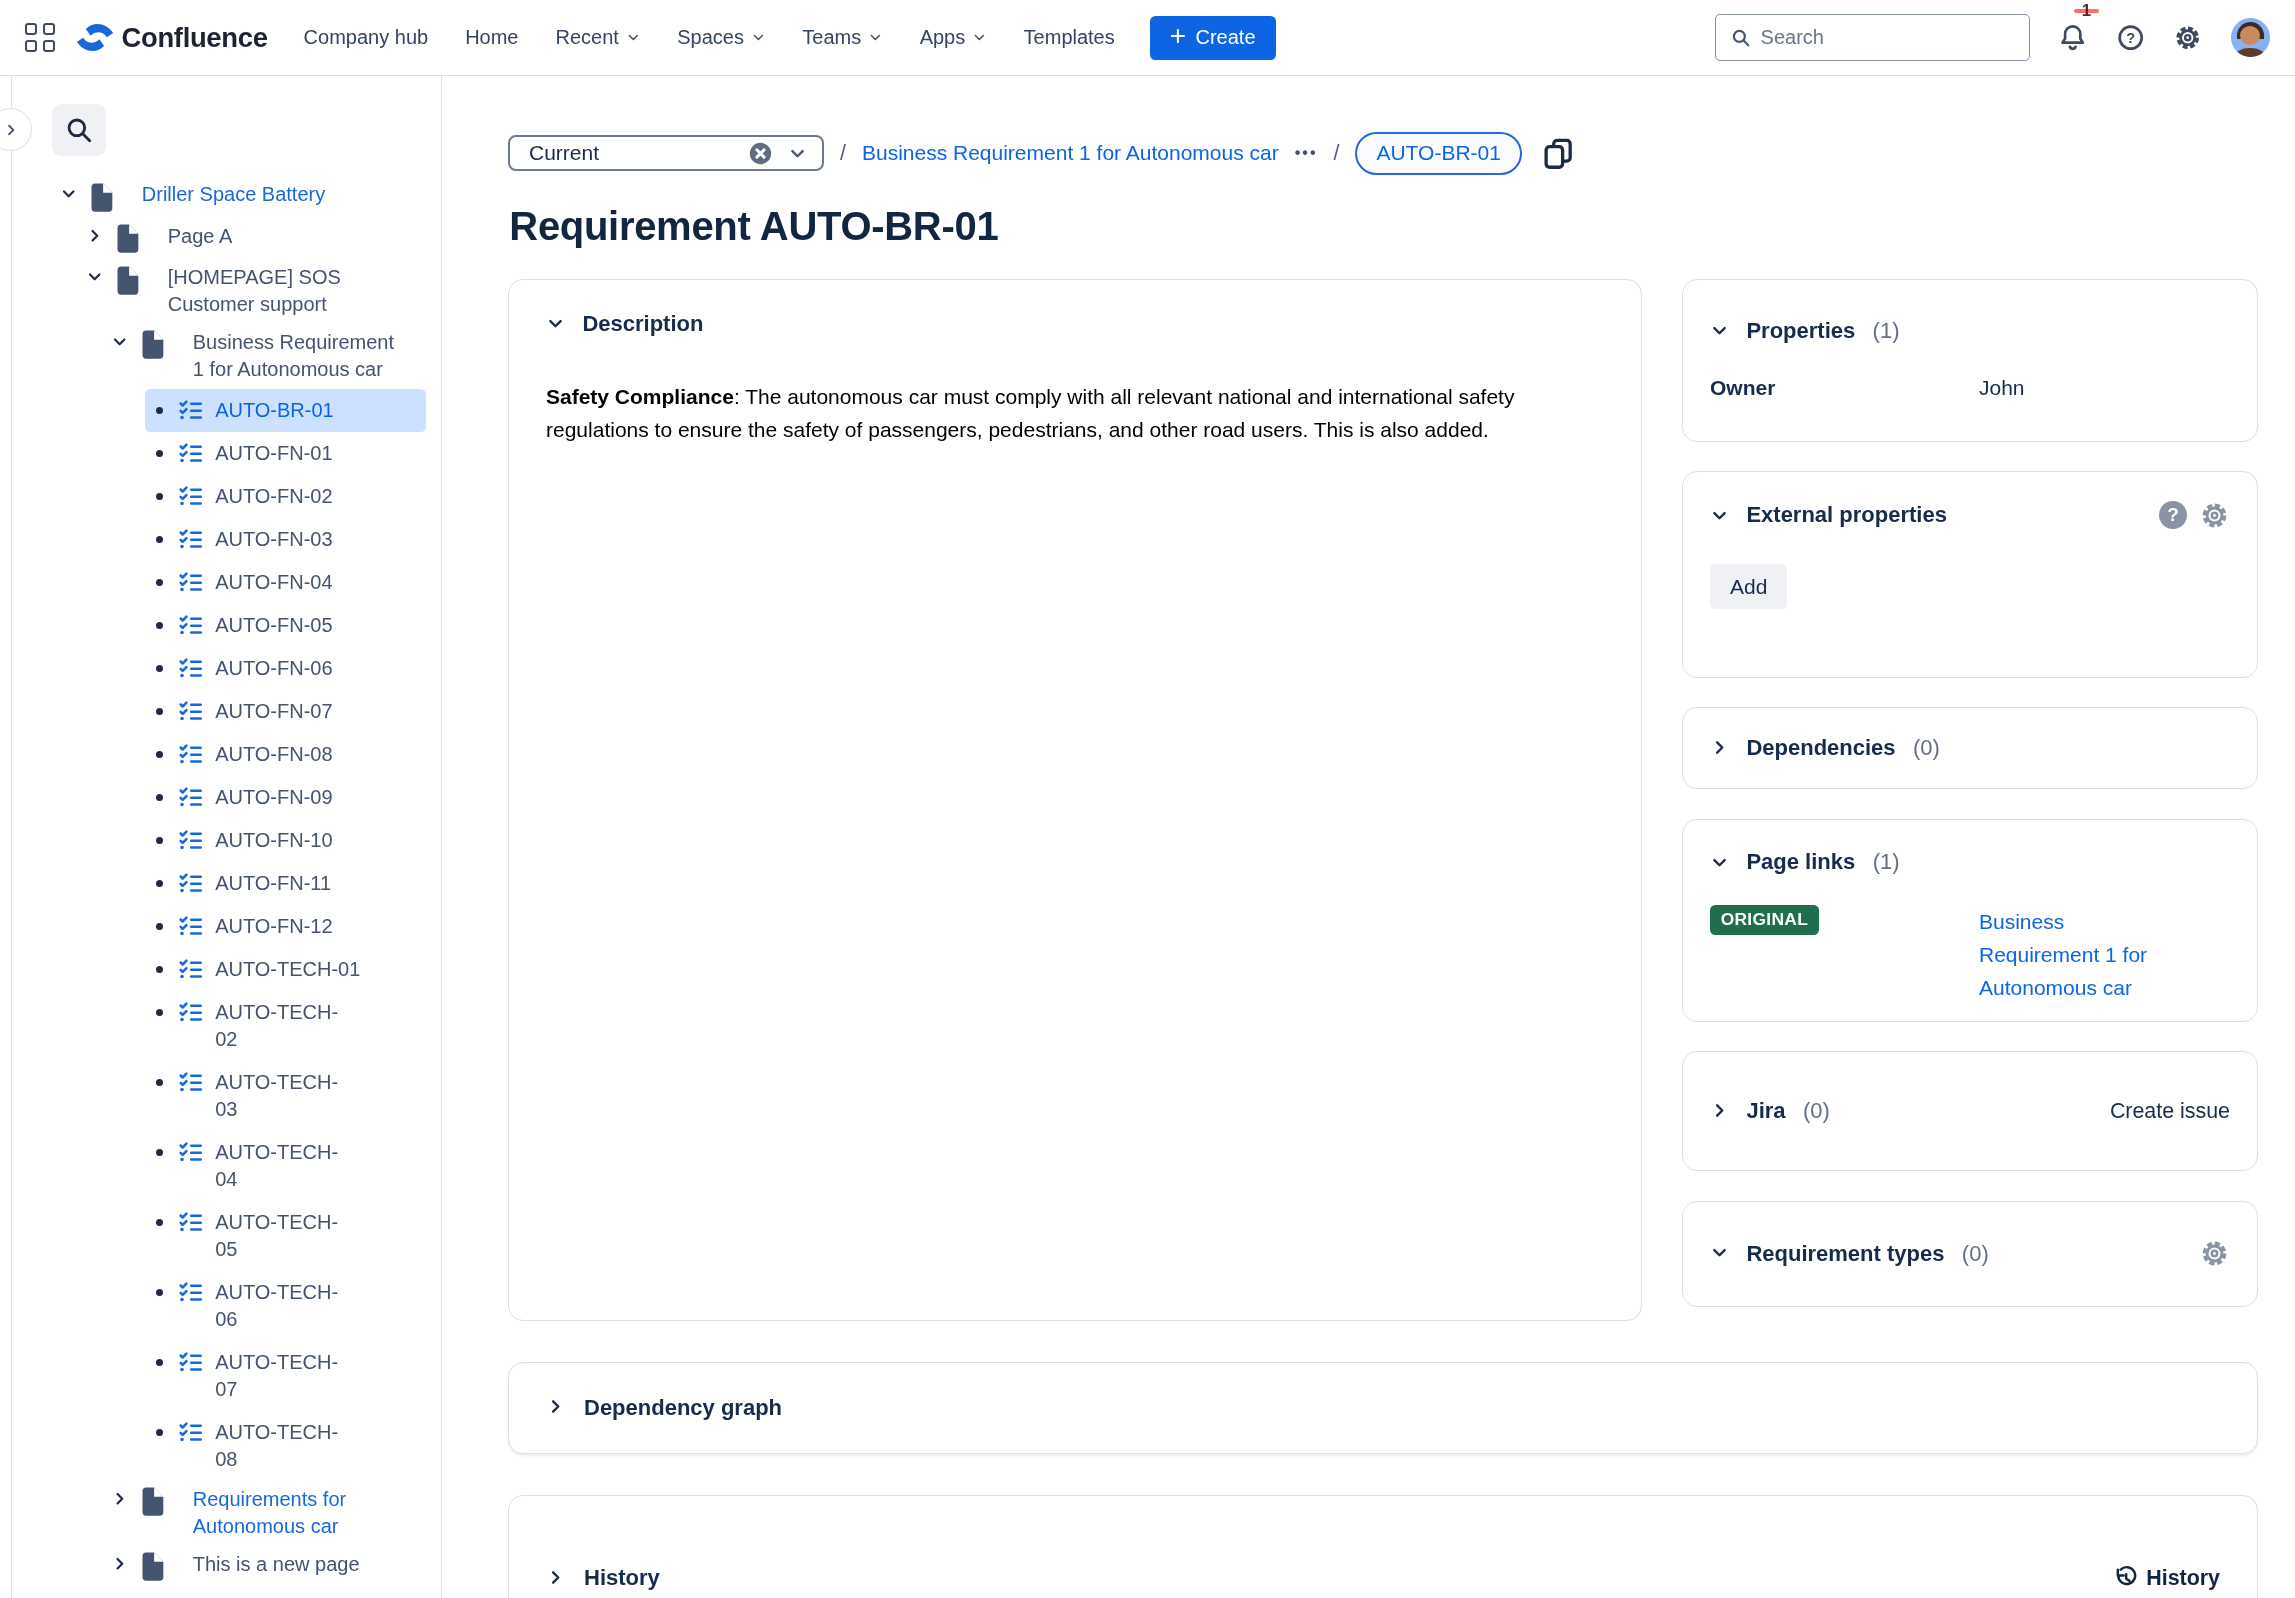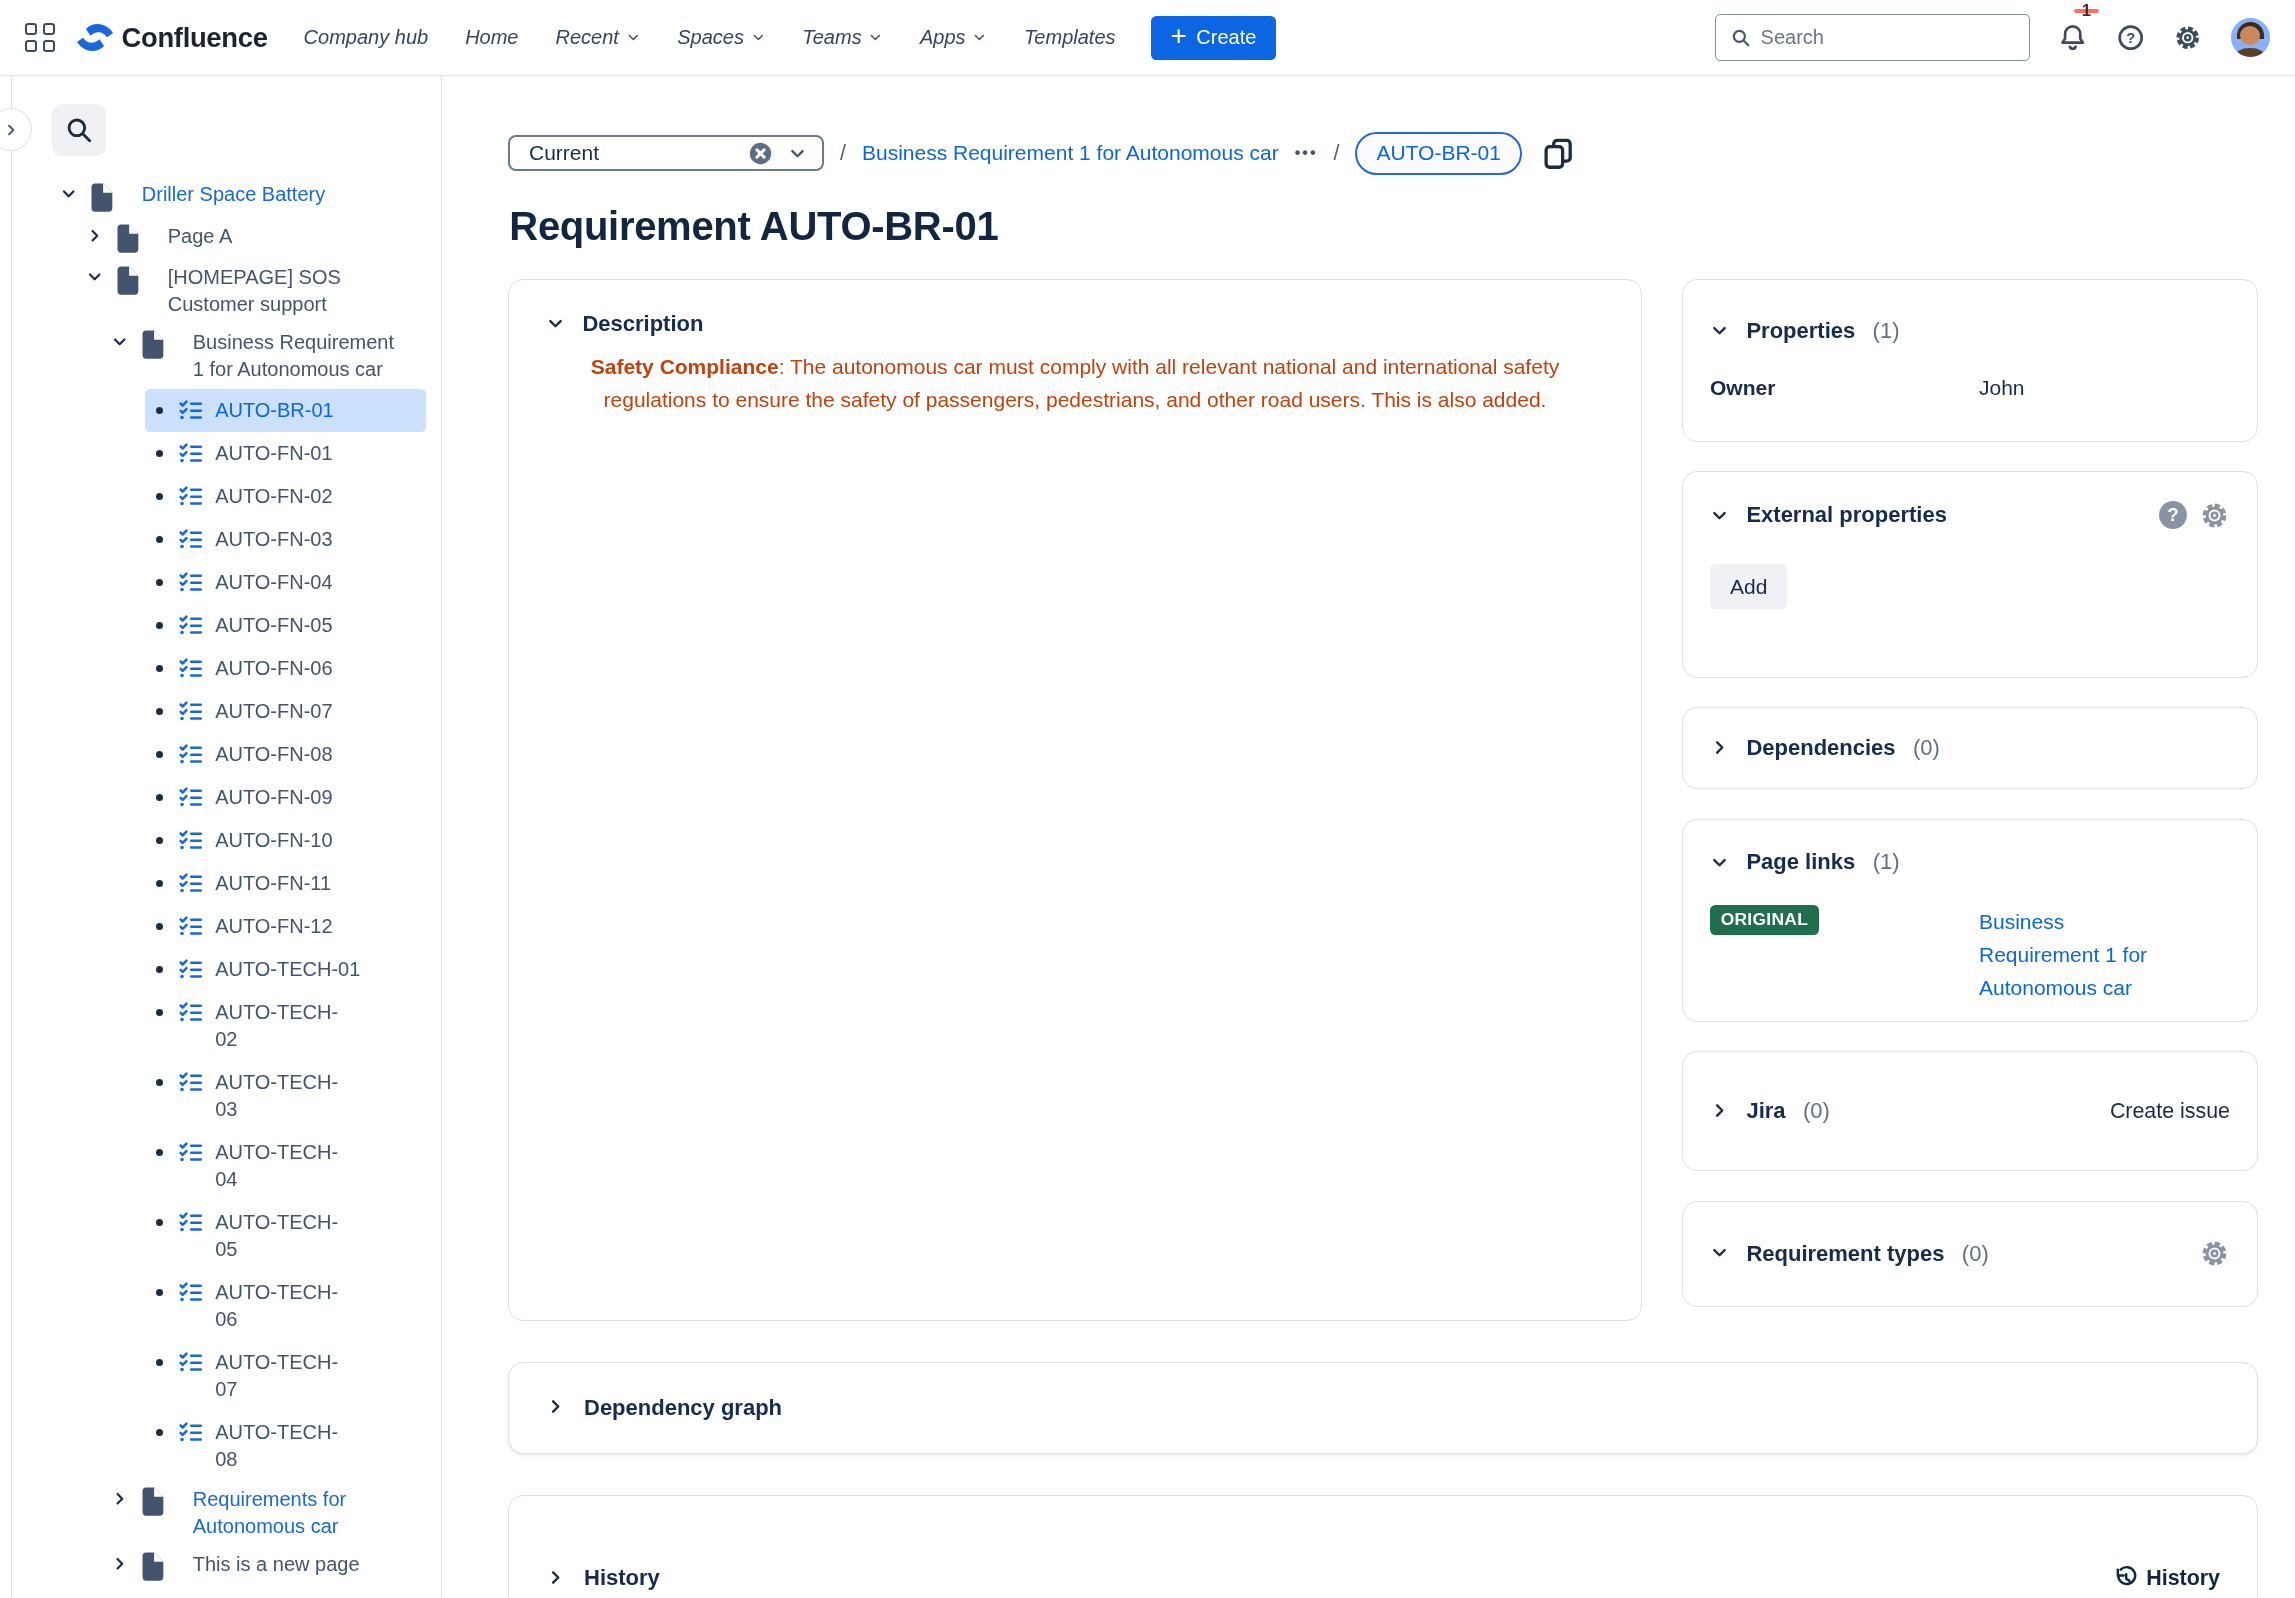--- a/index.html
+++ b/index.html
@@ -9,21 +9,21 @@
   
   .navbar { height:76px; border-bottom:1.3px solid #DCDFE4; display:flex; align-items:center;
     padding:0 25.4px; }
   .nav-left { display:flex; align-items:center; }
   .appgrid { display:grid; grid-template-columns:12px 12px; grid-gap:5.4px; cursor:pointer; }
   .appgrid span { width:12px; height:12px; border:2.7px solid #3F4A5F; border-radius:3.3px; }
   .logo { display:flex; align-items:center; margin-left:20px; cursor:pointer; }
   .logo svg { width:40px; height:35px; }
   .logo .word { font-size:27.4px; font-weight:600; color:#1D2330; margin-left:6.7px; letter-spacing:-0.3px; }
   .navlinks { display:flex; align-items:center; margin-left:36px; gap:37px; }
-  .navitem { display:flex; align-items:center; font-size:20px; color:#344563; cursor:pointer; white-space:nowrap;font-style:italic; }
+  .navitem { display:flex; align-items:center; font-size:20px; color:#344563; cursor:pointer; white-space:nowrap; }
   .navitem svg { width:14.7px; height:14.7px; margin-left:6.7px; color:#44546F; }
   .create-btn { margin-left:35px; height:44px; background:#0C66E4; color:#fff; border:none;
     border-radius:5.4px; display:flex; align-items:center; gap:9.4px; padding:0 20px;
     font-size:20px; font-family:inherit; cursor:pointer; }
   .create-btn .plus { font-size:28px; font-weight:300; line-height:0; margin-top:-2.7px; }
   .nav-right { margin-left:auto; display:flex; align-items:center; gap:28px; }
   .searchbox { width:315px; height:47px; border:1.3px solid #8590A2; border-radius:5px;
     display:flex; align-items:center; padding:0 13.4px; gap:9.4px; }
   .searchbox svg { width:21.4px; height:21.4px; color:#44546F; flex:none; }
   .searchbox input { border:none; outline:none; flex:1; font-size:20px; font-family:inherit; color:#172B4D; min-width:0; }
@@ -89,21 +89,21 @@
   .page-title { font-size:40px; font-weight:700; color:#12263F; letter-spacing:-0.3px; margin:0 0 29.4px 1.3px; }
 
   .card { background:#fff; border:1.3px solid #DCDFE4; border-radius:15px; }
   .content-row { display:flex; gap:40px; align-items:flex-start; }
   .desc-card { flex:1; height:1042px; padding:31px 37px; }
   .card-head { display:flex; align-items:center; gap:17.4px; }
   .card-head .chev { color:#1D2B45; line-height:0; cursor:pointer; }
   .card-head .chev svg { width:19px; height:19px; }
   .card-title { font-size:22px; font-weight:700; color:#172B4D; }
   .count { font-size:22px; font-weight:400; color:#626F86; }
-  .desc-body { margin-top:13px; font-size:21px; line-height:33px; color:#c2410c;text-align:center; }
+  .desc-body { margin-top:43px; font-size:21px; line-height:33px; color:#000000; }
   .desc-body b { font-weight:700; }
 
   .rightcol { width:576px; flex:none; display:flex; flex-direction:column; gap:29.4px; }
   .p-card { padding:38px 27px; height:163px; }
   .kv { display:flex; margin-top:32px; font-size:21px; }
   .kv .k { width:269px; flex:none; font-weight:700; }
   .ext-card { padding:28px 27px; height:207px; }
   .headicons { margin-left:auto; display:flex; align-items:center; gap:12px; color:#8993A4; }
   .help-fill { width:28px; height:28px; border-radius:50%; background:#8993A4; color:#fff;
     font-size:19px; font-weight:700; display:flex; align-items:center; justify-content:center; cursor:pointer; }

